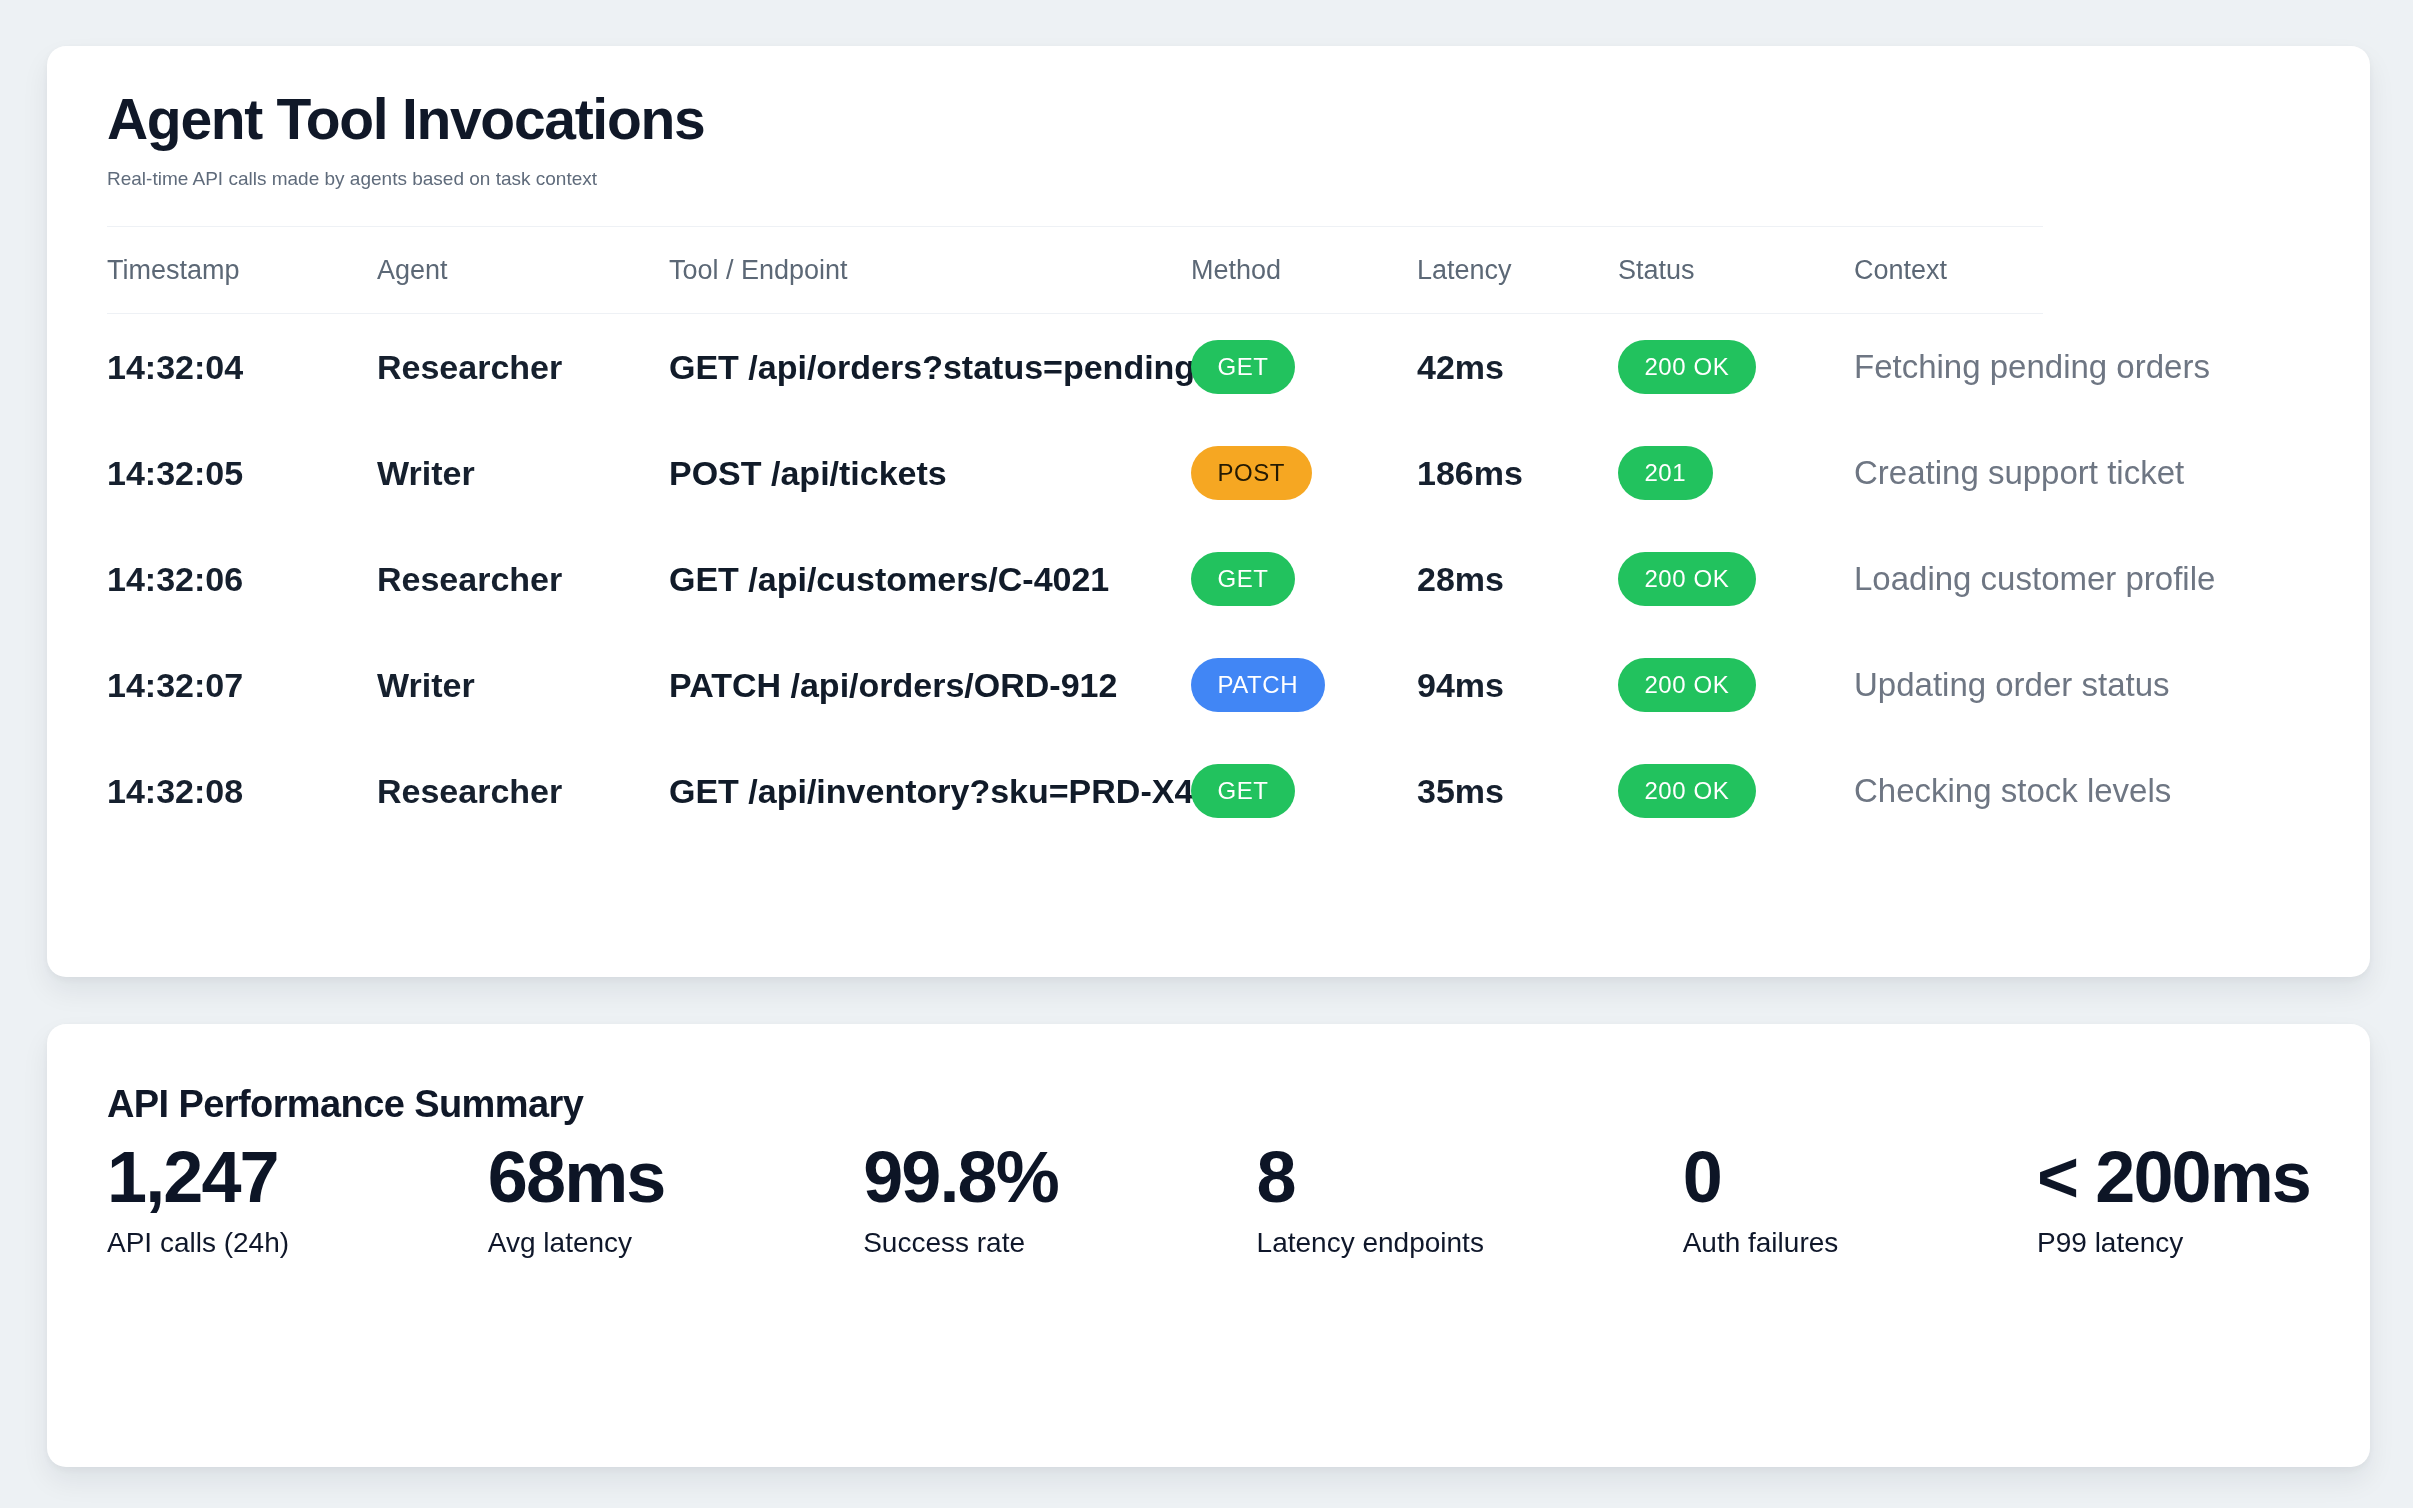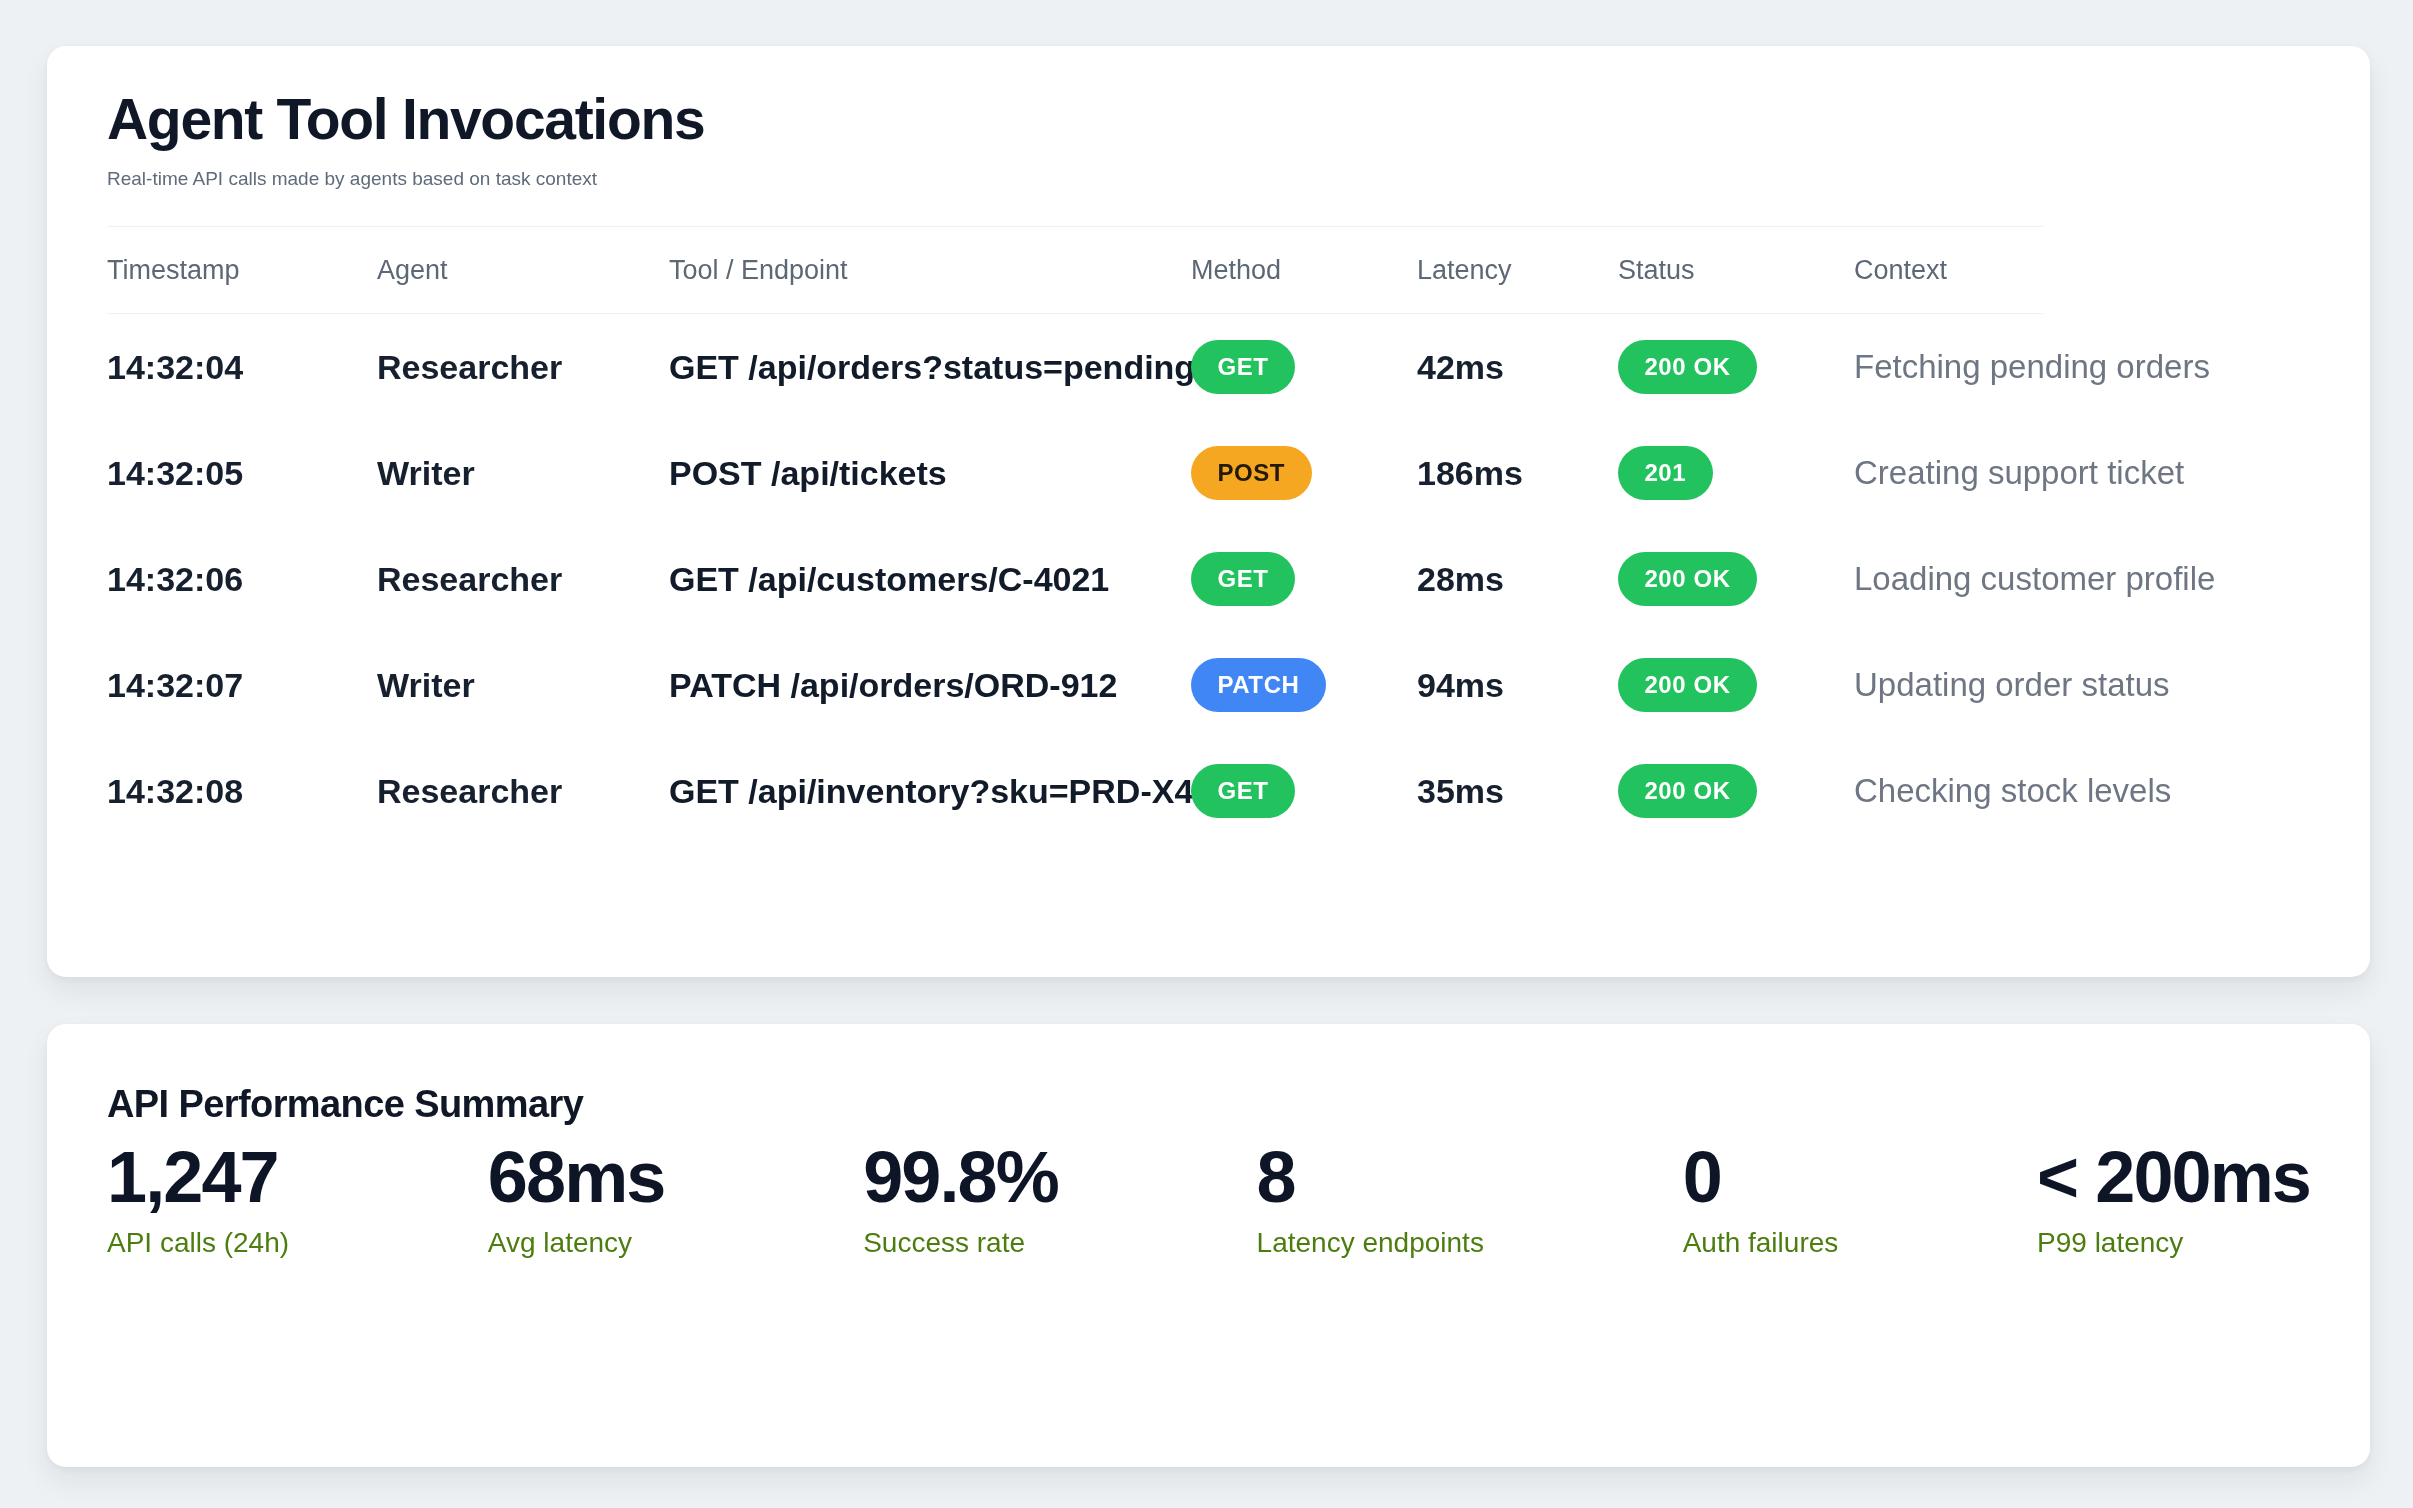--- a/index.html
+++ b/index.html
@@ -93,21 +93,21 @@
     font-weight: 400;
     color: #6e7683;
     white-space: nowrap;
   }
 
   .badge {
     display: inline-block;
     justify-self: start;
     border-radius: 628px;
     font-size: 24px;
-    font-weight: 700;
+    font-weight: 400;
     letter-spacing: 0.6px;
     line-height: 1;
     padding: 15px 26.4px;
     white-space: nowrap;
   }
 
   
   .card-summary {
     height: 443px;
     padding: 58px 60px 57px 60px;
@@ -136,21 +136,21 @@
     letter-spacing: -1.9px;
     color: #0d1526;
     line-height: 1.1;
     white-space: nowrap;
   }
 
   .stat-label {
     margin-top: 10px;
     font-size: 28px;
     font-weight: 400;
-    color: #4d7c0f;
+    color: #0f172a;
     white-space: nowrap;
   }
 </style>
 </head>
 <body>
 
 <div class="page">
 
   <section class="card card-invocations">
     <h1 class="title">Agent Tool Invocations</h1>

